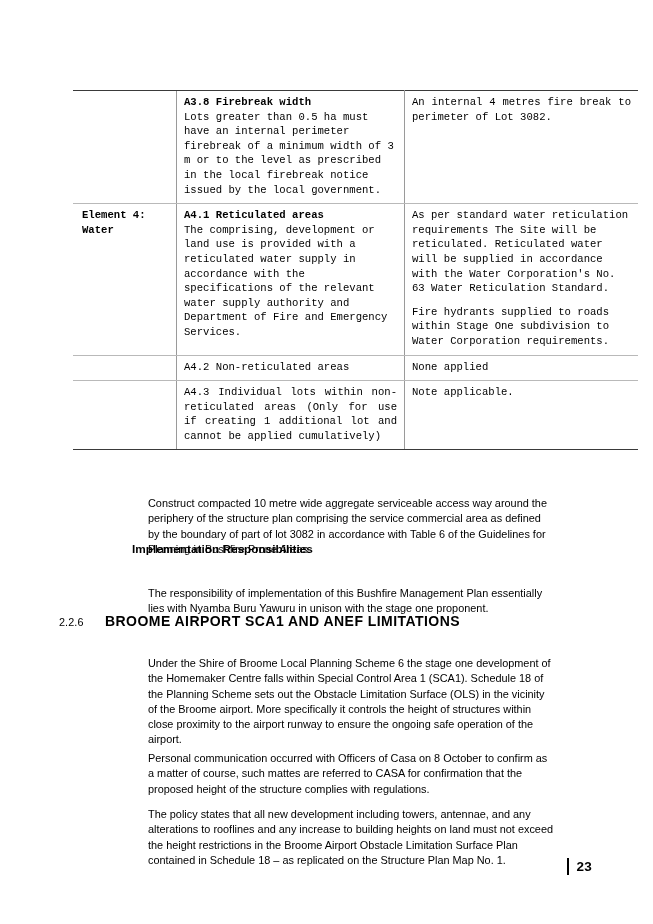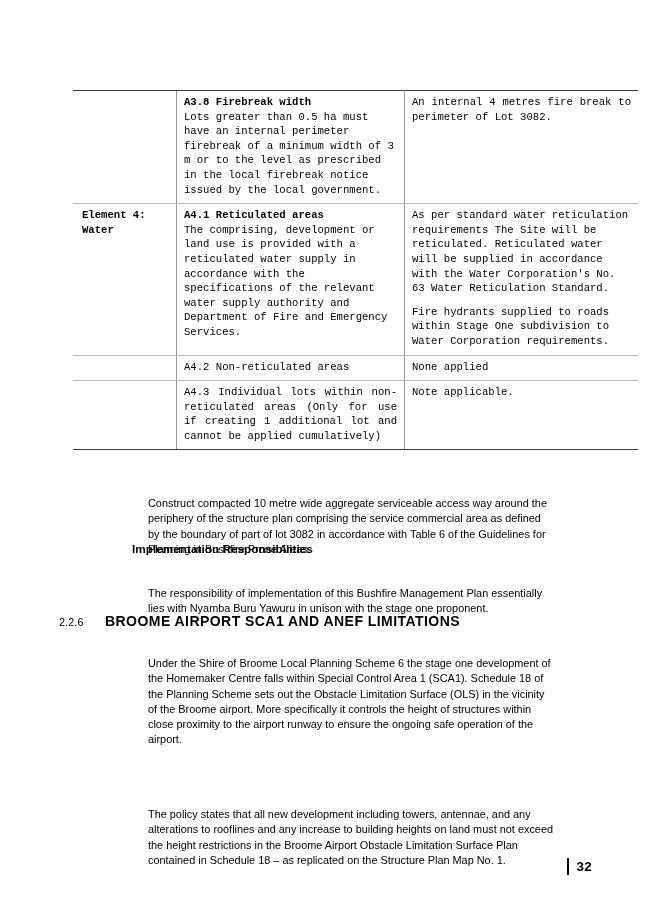--- a/index.html
+++ b/index.html
@@ -204,22 +204,25 @@
   </div>
 
   <div class="sec-heading" style="top:613px;">
     <span class="sec-num">2.2.6</span>
     <span class="sec-title">BROOME AIRPORT SCA1 AND ANEF LIMITATIONS</span>
   </div>
 
   <div class="body-block" style="top:638px;">
     <p class="para">Under the Shire of Broome Local Planning Scheme 6 the stage one development of the Homemaker Centre falls within Special Control Area 1 (SCA1).  Schedule 18 of the Planning Scheme sets out the Obstacle Limitation Surface (OLS) in the vicinity of the Broome airport.  More specifically it controls the height of structures within close proximity to the airport runway to ensure the ongoing safe operation of the airport.</p>
   </div>
+  <div class="body-block" style="top:733px;">
+    <p class="para">Personal communication occurred with Officers of Casa on 8 October to confirm as a matter of course, such mattes are referred to CASA for confirmation that the proposed height of the structure complies with regulations.</p>
+  </div>
   <div class="body-block" style="top:789px;">
     <p class="para">The policy states that all new development including towers, antennae, and any alterations to rooflines and any increase to building heights on land must not exceed the height restrictions in the Broome Airport Obstacle Limitation Surface Plan contained in Schedule 18 – as replicated on the Structure Plan Map No. 1.</p>
   </div>
 
   <div class="footer">
     <span class="footer-rule"></span>
-    <span class="footer-num">32</span>
+    <span class="footer-num">23</span>
   </div>
 
 </div>
 
 </body></html>

